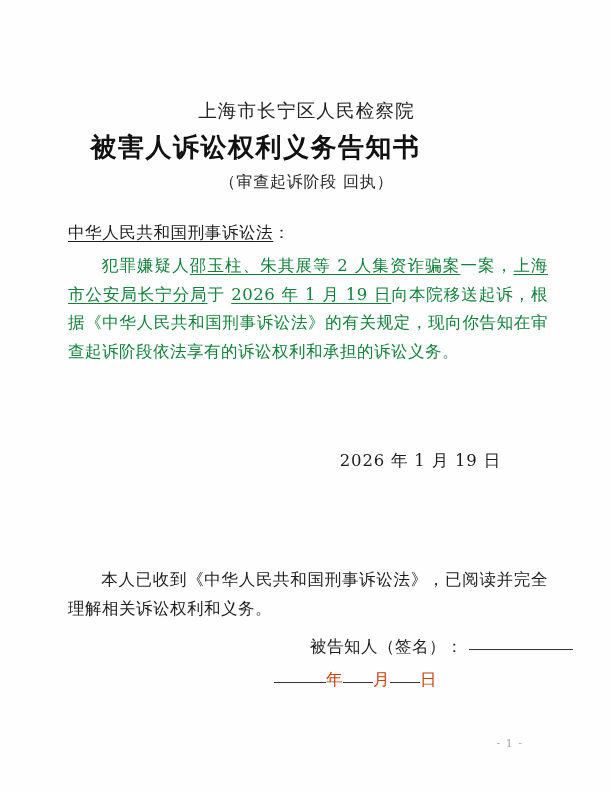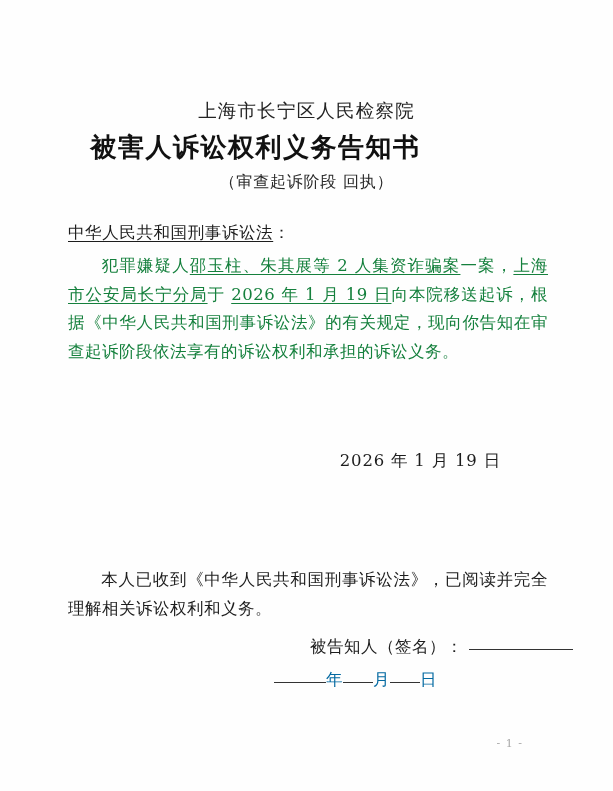--- a/index.html
+++ b/index.html
@@ -142,21 +142,21 @@
 
   .signee-date-row {
     position: absolute;
     left: 0; top: 668px;
     width: 515px;
     padding-right: 78px;
     box-sizing: border-box;
     text-align: right;
     font-size: 16.5px;
     letter-spacing: 0.5px;
-    color: #0369a1;
+    color: #c2410c;
     white-space: nowrap;
   }
   .blank-med {
     display: inline-block;
     width: 52px;
     border-bottom: 1.3px solid #333;
     vertical-align: 2px;
     height: 14px;
   }
   .blank-short {

